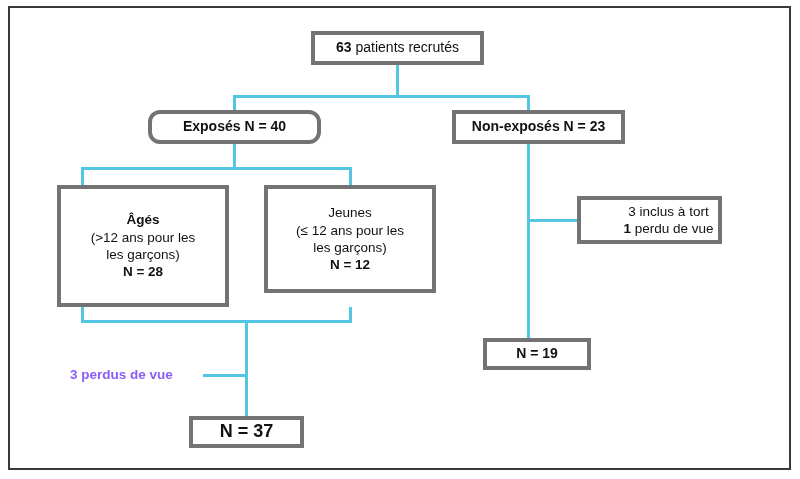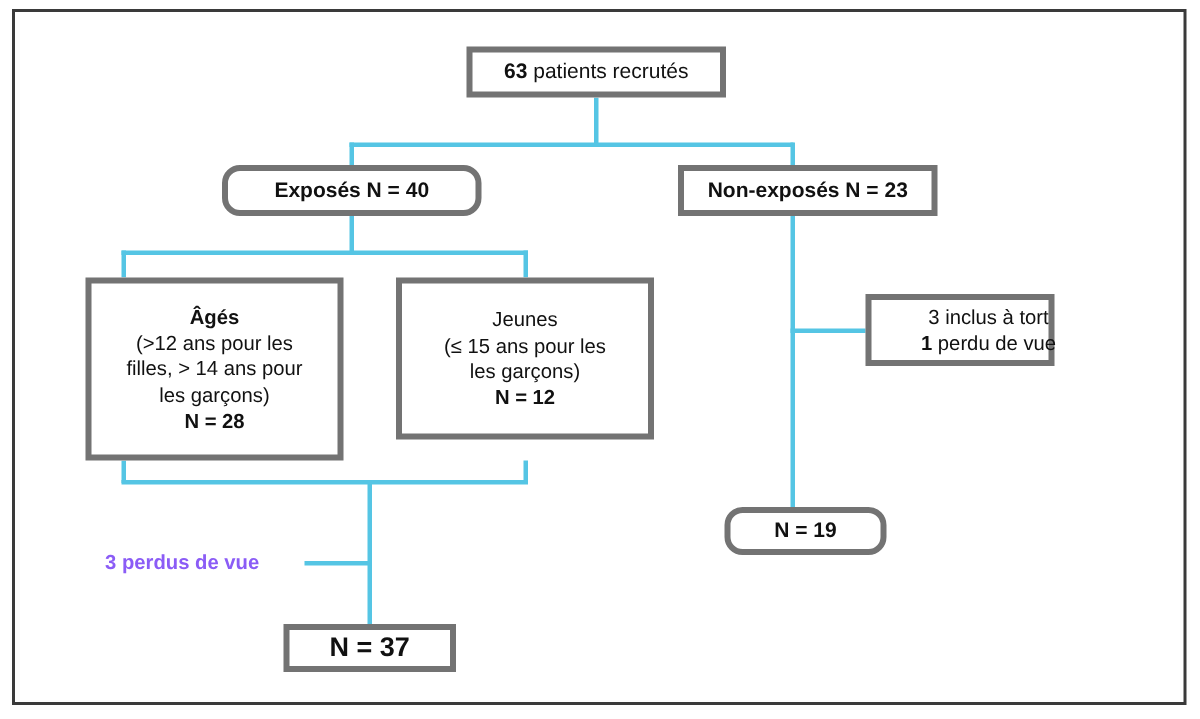--- a/index.html
+++ b/index.html
@@ -62,22 +62,22 @@
     color: #8b5cf6;
     white-space: nowrap;
   }
 
   
   #box-root      { left: 311px; top: 31px;  width: 173px; height: 34px; font-size: 14px; }
   #box-exposed   { left: 148px; top: 110px; width: 173px; height: 34px; font-size: 14px; border-radius: 12px; }
   #box-nonexposed{ left: 452px; top: 110px; width: 173px; height: 34px; font-size: 14px; }
   #box-aged      { left: 57px;  top: 185px; width: 172px; height: 122px; }
   #box-young     { left: 264px; top: 185px; width: 172px; height: 108px; }
-  #box-excluded  { left: 577px; top: 196px; width: 126px; height: 48px; padding-left: 44px; }
-  #box-n19       { left: 483px; top: 338px; width: 108px; height: 32px; font-size: 14px; border-radius: 12px; }
+  #box-excluded  { left: 577px; top: 196px; width: 145px; height: 48px; padding-left: 44px; }
+  #box-n19       { left: 483px; top: 338px; width: 108px; height: 32px; font-size: 14px; }
   #box-n37       { left: 189px; top: 416px; width: 115px; height: 32px; font-size: 18px; }
   #lbl-lost      { left: 70px;  top: 367px; }
 </style>
 </head>
 <body>
 
 <div id="canvas">
 
   <div class="frame"></div>
 
@@ -119,28 +119,27 @@
     <span class="ln b">Exposés N = 40</span>
   </div>
 
   <div class="box" id="box-nonexposed">
     <span class="ln b">Non-exposés N = 23</span>
   </div>
 
   <div class="box" id="box-aged">
     <span class="ln b">Âgés</span>
     <span class="ln">(&gt;12 ans pour les</span>
-    <span class="ln">filles, &gt; 14 ans pour</span>
     <span class="ln">les garçons)</span>
     <span class="ln b">N = 28</span>
   </div>
 
   <div class="box" id="box-young">
     <span class="ln">Jeunes</span>
-    <span class="ln">(≤ 15 ans pour les</span>
+    <span class="ln">(≤ 12 ans pour les</span>
     <span class="ln">les garçons)</span>
     <span class="ln b">N = 12</span>
   </div>
 
   <div class="box" id="box-excluded">
     <span class="ln">3 inclus à tort</span>
     <span class="ln"><b class="b">1</b><span> perdu de vue</span></span>
   </div>
 
   <div class="box" id="box-n19">

